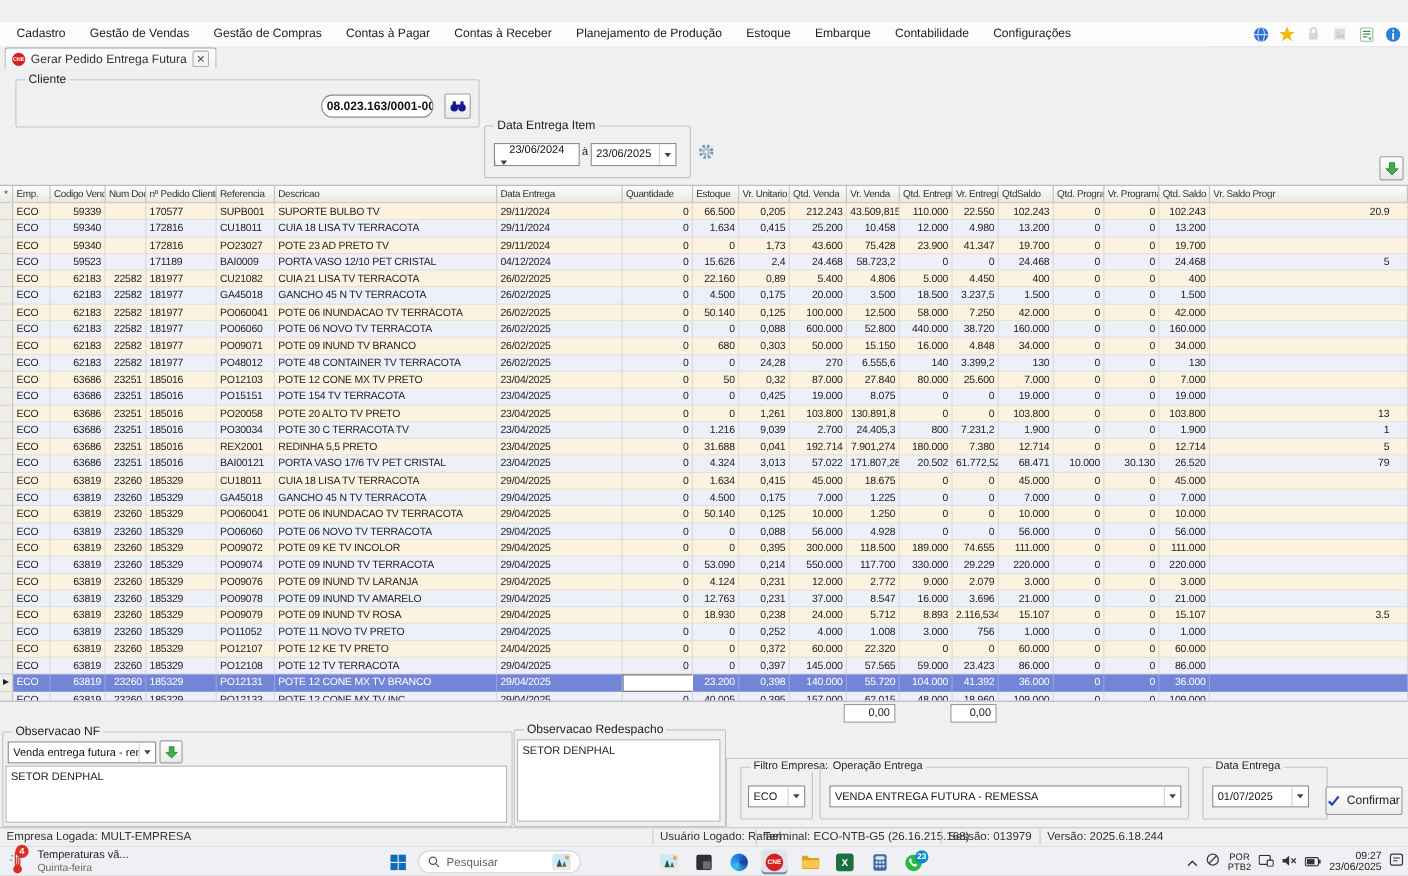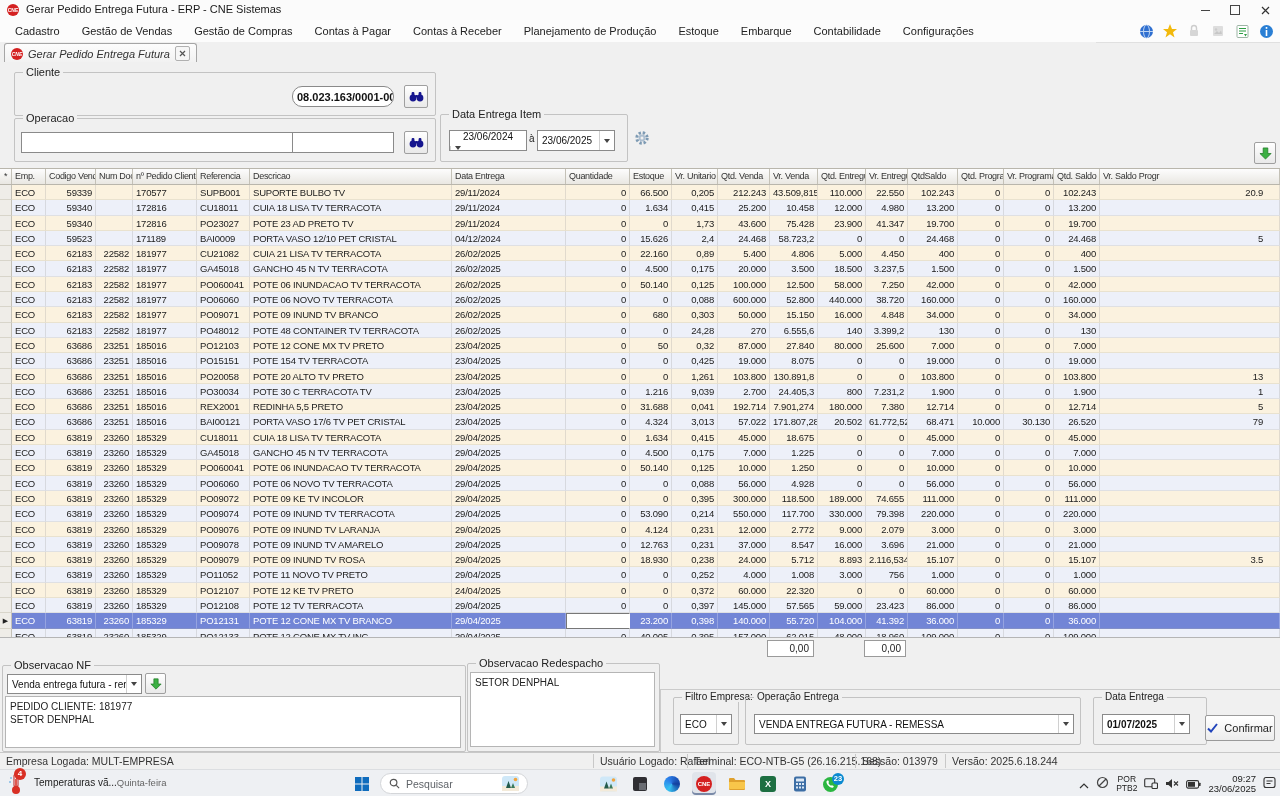--- a/index.html
+++ b/index.html
@@ -13,21 +13,21 @@
   .titlebar .cne-12{position:absolute;left:7px;top:4px;}
   .title-text{position:absolute;left:26px;top:3px;font-size:11px;color:#1a1a1a;white-space:nowrap;}
   .winbtns{position:absolute;right:0;top:0;height:20px;display:flex;}
   .winbtn{width:30px;height:20px;display:flex;align-items:center;justify-content:center;}
   
   .menubar{position:absolute;left:0;top:20px;width:1280px;height:22px;background:#fcfcfc;border-bottom:1px solid #e0e0e0;display:flex;align-items:center;}
   .menu-item{font-size:11px;color:#222;padding:0 11px;line-height:22px;white-space:nowrap;}
   .menu-icons{position:absolute;right:4px;top:0;height:22px;display:flex;align-items:center;gap:4px;}
   .micon{width:20px;height:20px;display:flex;align-items:center;justify-content:center;}
   
-  .tabbar{position:absolute;left:0;top:42px;width:1096px;height:20px;background:#f0f0f0;border-bottom:1px solid #c9c9c9;font-style:italic;}
+  .tabbar{position:absolute;left:0;top:42px;width:1096px;height:20px;background:#f0f0f0;border-bottom:1px solid #c9c9c9;}
   .tab{position:absolute;left:4px;top:1px;height:19px;background:linear-gradient(#fdfdfd,#f1f1f1);
        border:1px solid #a6a6a6;border-bottom:none;border-radius:3px 3px 0 0;display:flex;align-items:center;padding:0 6px;gap:5px;}
   .tab-label{font-size:11px;color:#333;white-space:nowrap;}
   .tab-close{width:13px;height:13px;border:1px solid #b0b0b0;border-radius:2px;background:#f6f6f6;display:flex;align-items:center;justify-content:center;}
   
   .formarea{position:absolute;left:0;top:62px;width:1280px;height:106px;background:#f0f0f0;}
   .gb{position:absolute;border:1px solid #c3c3c3;border-radius:2px;}
   .gb-label{position:absolute;top:-7px;left:8px;background:#f0f0f0;padding:0 3px;font-size:11px;color:#222;white-space:nowrap;}
   .tinput{position:absolute;background:#fff;border:1px solid #8a8a8a;font-size:11px;font-weight:bold;color:#111;
           display:flex;align-items:center;padding:0 4px;white-space:nowrap;overflow:hidden;}
@@ -67,58 +67,41 @@
   .confirm-btn{position:absolute;background:linear-gradient(#ffffff,#ececec);border:1px solid #9a9a9a;border-radius:2px;
                display:flex;align-items:center;justify-content:center;gap:6px;font-size:11px;color:#222;}
   .rpanel{position:absolute;left:660px;top:28px;width:619px;height:62px;border-top:1px solid #cbcbcb;border-left:1px solid #cbcbcb;}
   
   .statusbar{position:absolute;left:0;top:752px;width:1280px;height:17px;background:#f0f0f0;border-top:1px solid #c8c8c8;}
   .sitem{position:absolute;top:2px;font-size:10.5px;color:#333;white-space:nowrap;}
   .sdiv{position:absolute;top:1px;width:1px;height:14px;background:#c8c8c8;}
   
   .taskbar{position:absolute;left:0;top:769px;width:1280px;height:27px;background:#eef0f3;border-top:1px solid #dcdee1;}
   .weather{position:absolute;left:6px;top:1px;display:flex;align-items:center;gap:6px;}
-  .wlines{display:flex;flex-direction:row;justify-content:flex-start;}
+  .wlines{display:flex;flex-direction:column;justify-content:flex-start;}
   .wl1{font-size:10px;color:#222;line-height:12px;white-space:nowrap;}
   .wl2{font-size:9.5px;color:#666;line-height:11px;white-space:nowrap;}
   .badge{position:absolute;border-radius:50%;background:#d93025;color:#fff;text-align:center;font-weight:bold;}
   .search-pill{position:absolute;left:380px;top:3px;width:148px;height:21px;background:#fff;border:1px solid #d4d6d9;
                border-radius:11px;display:flex;align-items:center;padding:0 8px;gap:6px;box-sizing:border-box;}
   .search-text{flex:1;font-size:10.5px;color:#5f6368;}
   .tbicon{position:absolute;top:2px;width:24px;height:23px;display:flex;align-items:center;justify-content:center;border-radius:4px;}
   .tbicon.active{background:#e0e4ea;box-shadow:inset 0 -2px 0 #7a8aa8;}
   .tray{position:absolute;right:4px;top:0;height:27px;display:flex;align-items:center;gap:7px;}
   .lang{display:flex;flex-direction:column;align-items:center;line-height:9px;}
   .lang span{font-size:8.5px;color:#222;}
   .clockblk{display:flex;flex-direction:column;align-items:flex-end;line-height:10px;}
   .clockblk span{font-size:9.5px;color:#222;}
   .excel-x{color:#fff;font-weight:bold;font-size:9px;}
 </style>
 </head>
 <body>
 
 <div id="app">
 
-  <div class="titlebar">
-    <span class="cne-logo cne-12">CNE</span>
-    <span class="title-text">Gerar Pedido Entrega Futura - ERP - CNE Sistemas</span>
-    <div class="winbtns">
-      <div class="winbtn">
-          <div style="width:9px;border-top:1px solid #444;"></div>
-        </div>
-      <div class="winbtn">
-          <div style="width:8px;height:8px;border:1px solid #444;"></div>
-        </div>
-      <div class="winbtn">
-        <svg width="9" height="9" viewBox="0 0 9 9">
-            <path d="M1 1 L8 8 M8 1 L1 8" stroke="#333" stroke-width="1.2"></path>
-          </svg>
-      </div>
-    </div>
-  </div>
 
   <div class="menubar">
     <div id="menu-items" style="display:flex;padding-left:4px;">
         <span class="menu-item">Cadastro</span>
         <span class="menu-item">Gestão de Vendas</span>
         <span class="menu-item">Gestão de Compras</span>
         <span class="menu-item">Contas à Pagar</span>
         <span class="menu-item">Contas à Receber</span>
         <span class="menu-item">Planejamento de Produção</span>
         <span class="menu-item">Estoque</span>
@@ -191,34 +174,20 @@
             <circle cx="4" cy="7" r="3.4" fill="#16168f"></circle>
             <circle cx="11" cy="7" r="3.4" fill="#16168f"></circle>
             <rect x="2.6" y="1" width="2.8" height="4" rx="1" fill="#16168f"></rect>
             <rect x="9.6" y="1" width="2.8" height="4" rx="1" fill="#16168f"></rect>
             <rect x="6.4" y="4" width="2.2" height="2.5" fill="#16168f"></rect>
           </svg>
       </div>
     </div>
 
 
-    <div class="gb" style="left:14px;top:56px;width:420px;height:42px;">
-      <span class="gb-label">Operacao</span>
-      <div class="tinput" style="left:6px;top:13px;width:266px;height:19px;"></div>
-      <div class="tinput" style="left:277px;top:13px;width:92px;height:19px;"></div>
-      <div class="iconbtn" style="left:389px;top:12px;width:22px;height:21px;">
-        <svg width="15" height="11" viewBox="0 0 15 11">
-            <circle cx="4" cy="7" r="3.4" fill="#16168f"></circle>
-            <circle cx="11" cy="7" r="3.4" fill="#16168f"></circle>
-            <rect x="2.6" y="1" width="2.8" height="4" rx="1" fill="#16168f"></rect>
-            <rect x="9.6" y="1" width="2.8" height="4" rx="1" fill="#16168f"></rect>
-            <rect x="6.4" y="4" width="2.2" height="2.5" fill="#16168f"></rect>
-          </svg>
-      </div>
-    </div>
 
     <div class="gb" style="left:440px;top:52px;width:186px;height:46px;">
       <span class="gb-label">Data Entrega Item</span>
       <div class="combo" style="left:8px;top:15px;width:76px;height:19px;flex-direction:column;">
         <span class="cval">23/06/2024</span>
           <span class="carr">
             <span class="tri"></span>
           </span>
       </div>
       <span class="smalllabel" style="left:88px;top:18px;">à</span>
@@ -738,21 +707,21 @@
         <div class="gcell" style="width: 64px;">185329</div>
         <div class="gcell" style="width: 53px;">PO09074</div>
         <div class="gcell" style="width: 202px;">POTE 09 INUND TV TERRACOTA</div>
         <div class="gcell" style="width: 114px;">29/04/2025</div>
         <div class="gcell r" style="width: 64px;">0</div>
         <div class="gcell r" style="width: 42px;">53.090</div>
         <div class="gcell r" style="width: 46px;">0,214</div>
         <div class="gcell r" style="width: 52px;">550.000</div>
         <div class="gcell r" style="width: 48px;">117.700</div>
         <div class="gcell r" style="width: 48px;">330.000</div>
-        <div class="gcell r" style="width: 42px;">79.398</div>
+        <div class="gcell r" style="width: 42px;">29.229</div>
         <div class="gcell r" style="width: 50px;">220.000</div>
         <div class="gcell r" style="width: 46px;">0</div>
         <div class="gcell r" style="width: 50px;">0</div>
         <div class="gcell r" style="width: 46px;">220.000</div>
         <div class="gcell r pr" style="width: 180px;"></div>
       </div>
       <div class="grow even">
         <div class="indc"></div>
         <div class="gcell" style="width: 34px;">ECO</div>
         <div class="gcell r" style="width: 50px;">63819</div>
@@ -944,21 +913,20 @@
         <span class="carr">
             <span class="tri"></span>
           </span>
       </div>
       <div class="iconbtn" style="left:142px;top:7px;width:19px;height:19px;">
         <svg width="12" height="12" viewBox="0 0 14 14">
             <path d="M4.5 1 h5 v6 h3.5 L7 13 L1 7 h3.5 Z" fill="#3cb043" stroke="#1e7a24" stroke-width="0.8"></path>
           </svg>
       </div>
       <div class="whitebox" style="left:2px;top:30px;width:456px;height:52px;padding-top:3px;">
-        <div class="obsline">PEDIDO CLIENTE: 181977</div>
         <div class="obsline">SETOR DENPHAL</div>
       </div>
     </div>
 
     <div class="gb" style="left:467px;top:2px;width:191px;height:87px;background:#f0f0f0;">
       <span class="gb-label">Observacao Redespacho</span>
       <div class="whitebox" style="left:2px;top:8px;width:185px;height:75px;padding-top:3px;">
         <div class="obsline">SETOR DENPHAL</div>
       </div>
     </div>
@@ -978,21 +946,21 @@
       <div class="combo" style="left:8px;top:16px;width:318px;height:18px;">
         <span class="cval">VENDA ENTREGA FUTURA - REMESSA</span>
         <span class="carr">
             <span class="tri"></span>
           </span>
       </div>
     </div>
 
     <div class="gb" style="left:1093px;top:36px;width:112px;height:46px;">
       <span class="gb-label" style="font-size:10px;">Data Entrega</span>
-      <div class="combo" style="left:8px;top:16px;width:86px;height:18px;font-weight:bold;">
+      <div class="combo" style="left:8px;top:16px;width:86px;height:18px;">
         <span class="cval">01/07/2025</span>
         <span class="carr">
             <span class="tri"></span>
           </span>
       </div>
     </div>
 
     <div class="confirm-btn" style="left:1205px;top:54px;width:68px;height:24px;">
       <svg width="11" height="10" viewBox="0 0 11 10">
           <path d="M1 5.5 L4 8.5 L10 1" fill="none" stroke="#2244bb" stroke-width="2"></path>

